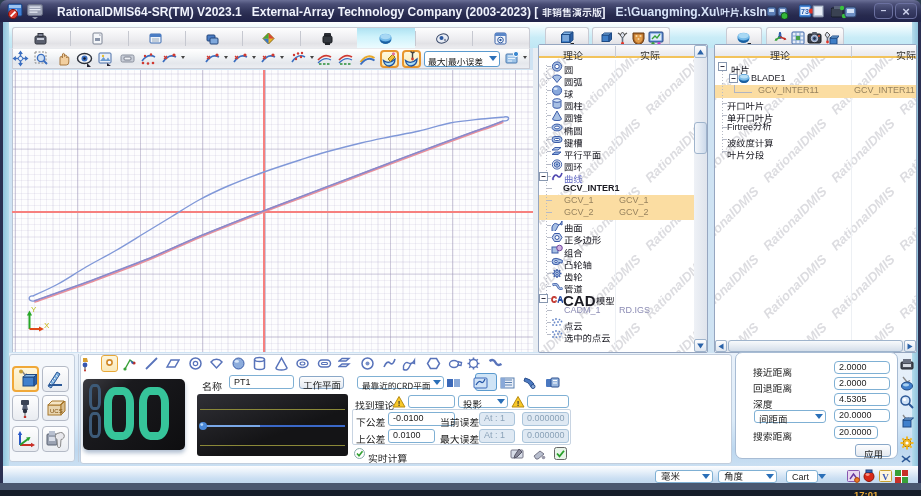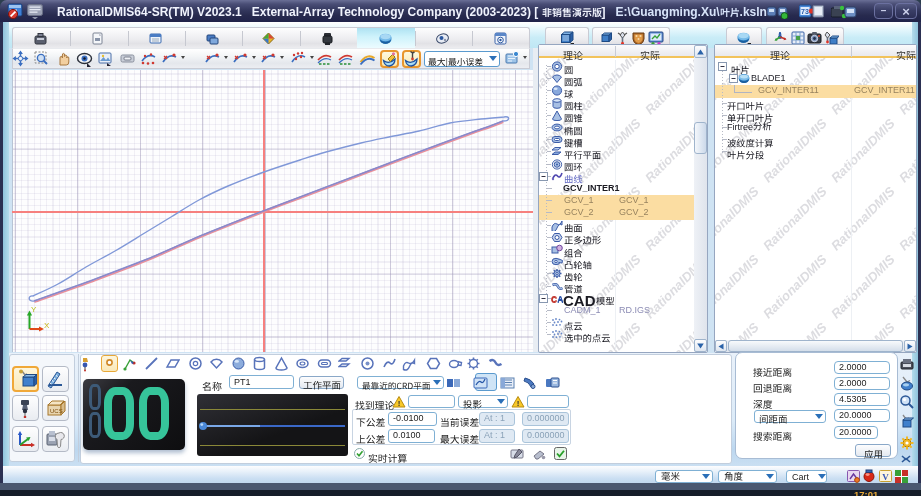--- a/index.html
+++ b/index.html
@@ -1082,21 +1082,21 @@
     <text x="7" y="11" font-size="8" font-weight="bold" fill="#333" text-anchor="middle" font-family="Liberation Sans">!</text>
   </svg>
 <div class="ibox" style="left:527px;top:394.5px;width:42px;height:13px"></div>
 <div class="row" style="left:356px;top:413.5px"><svg class="ct" width="29.4" height="10.3" viewBox="0 0 29.4 10.3" fill="#222">
       <g transform="translate(0 8.04) scale(0.00980)">
         <use href="#gr4E0B" x="0"></use>
         <use href="#gr516C" x="1000"></use>
         <use href="#gr5DEE" x="2000"></use>
       </g>
     </svg></div>
-<div class="ibox" style="left:388px;top:411.5px;width:49px;height:14px">-0.0100</div>
+<div class="ibox" style="left:388px;top:411.5px;width:67px;height:14px">-0.0100</div>
 <div class="row" style="left:440px;top:413.5px"><svg class="ct" width="39.2" height="10.3" viewBox="0 0 39.2 10.3" fill="#222">
       <g transform="translate(0 8.04) scale(0.00980)">
         <use href="#gr5F53" x="0"></use>
         <use href="#gr524D" x="1000"></use>
         <use href="#gr8BEF" x="2000"></use>
         <use href="#gr5DEE" x="3000"></use>
       </g>
     </svg></div>
 <div class="dbox" style="left:479px;top:411.5px;width:36px;height:14px">At : 1</div>
 <div class="dbox" style="left:522px;top:411.5px;width:47px;height:14px">0.000000</div>
@@ -1231,21 +1231,21 @@
       </g>
     </svg></div>
 <div class="dd a" style="left:702px;top:473.5px"></div>
 <div class="combo a" style="left:718px;top:469.5px;width:59px;height:13px;padding:0px 0 0 5px;white-space:nowrap;line-height:12px;font-size:9px;color:#222"><svg class="ct" width="19.0" height="10.0" viewBox="0 0 19.0 10.0" fill="#222">
       <g transform="translate(0 7.79) scale(0.00950)">
         <use href="#gr89D2" x="0"></use>
         <use href="#gr5EA6" x="1000"></use>
       </g>
     </svg></div>
 <div class="dd a" style="left:766px;top:473.5px"></div>
-<div class="combo a" style="left:786px;top:469.5px;width:41px;height:13px;padding:0px 0 0 5px;white-space:nowrap;line-height:12px;font-size:9px;color:#222">Cart</div>
+<div class="combo a" style="left:786px;top:469.5px;width:32px;height:13px;padding:0px 0 0 5px;white-space:nowrap;line-height:12px;font-size:9px;color:#222">Cart</div>
 <div class="dd a" style="left:818px;top:473.5px"></div>
 <svg class="a" style="left:846px;top:469px" width="15" height="15" viewBox="0 0 15 15">
     <rect x="1.5" y="1.5" width="12" height="11" rx="1" fill="#e8d8f0" stroke="#8858b0"></rect>
     <path d="M4 10 l3.5-5 3 4" stroke="#6838a0" stroke-width="1.4" fill="none"></path>
     <circle cx="11" cy="11" r="2.4" fill="#f07828" stroke="#a84808"></circle>
   </svg>
 <svg class="a" style="left:862px;top:469px" width="15" height="15" viewBox="0 0 15 15">
     <circle cx="7" cy="7.5" r="5" fill="#d82818" stroke="#8c1408"></circle>
     <ellipse cx="5.6" cy="5.6" rx="2" ry="1.4" fill="#f89888"></ellipse>
     <rect x="4" y="1" width="6" height="2.4" fill="#3a68b8" stroke="#1c3c77"></rect>

